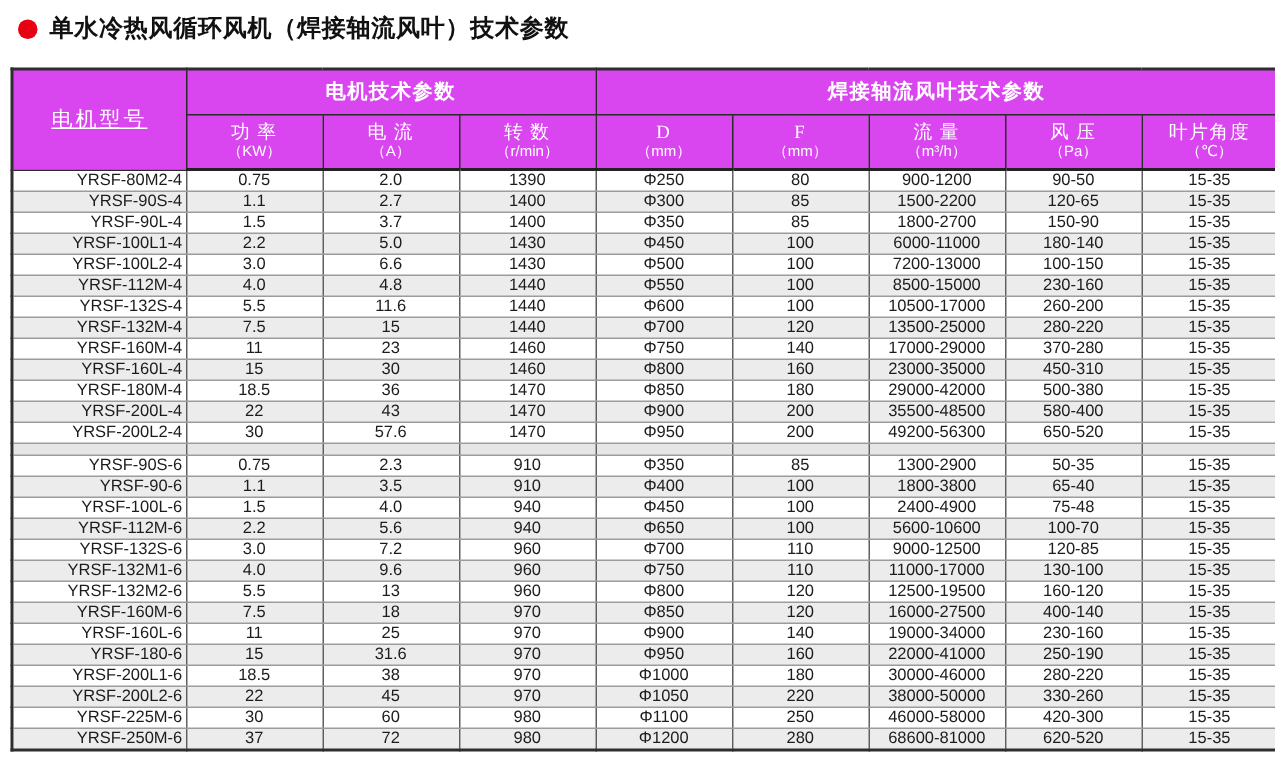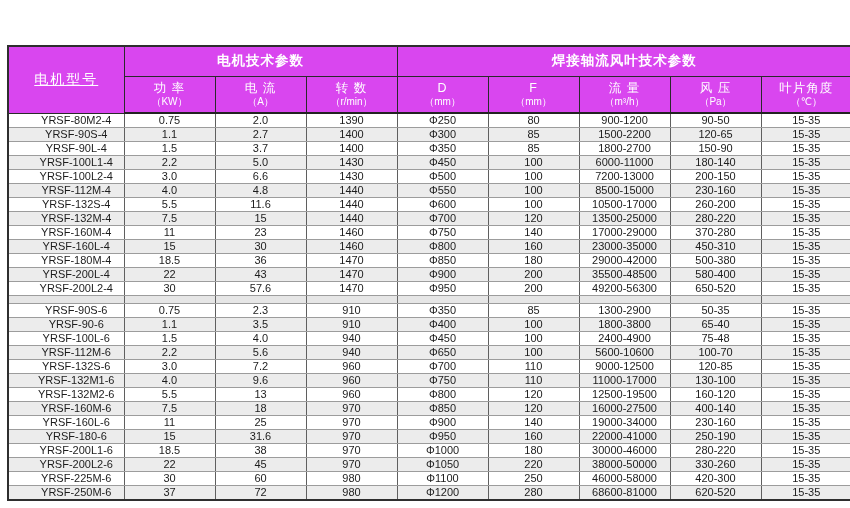--- a/index.html
+++ b/index.html
@@ -37,51 +37,55 @@
   table.spec col.c-std   { width: 91px;  }
 
   thead th {
     background: #d946ef; color: #ffffff;
     border: 1px solid #2a2a2a;
     font-weight: normal; text-align: center; vertical-align: middle;
   }
   th.model-head { font-size: 14px; letter-spacing: 2px; text-decoration: underline; }
   th.group-head { height: 30px; font-size: 13.5px; font-weight: bold; letter-spacing: 1px; }
   th.sub-head   { height: 37px; font-size: 12.5px; border-bottom: 2px solid #222222; }
-  .h-label { line-height: 15px; letter-spacing: 1px; }
+  .h-label { line-height: 15px; letter-spacing: 1px; font-family: Liberation Serif, serif; }
   .h-unit  { line-height: 11px; font-size: 10px; letter-spacing: 0; }
 
   tbody td {
     height: 14px; line-height: 13px;
     font-size: 11px; color: #1c1c1c;
     text-align: center; vertical-align: middle;
     border-left: 1px solid #5f5f5f; border-right: 1px solid #5f5f5f;
     border-top: 1px solid #9c9c9c; border-bottom: 1px solid #9c9c9c;
     background: #ffffff;
     white-space: nowrap; overflow: hidden;
     padding: 0 2px;
   }
   tbody tr.alt td { background: #ececec; }
-  tbody td.model { text-align: center; padding-left: 22px; }
+  tbody td.model { text-align: right; padding-left: 22px; }
   tbody tr.separator td { height: 8px; background: #e6e6e6; }
 
   
   .watermark {
     position: absolute; top: 228px; left: 196px;
     font-size: 45px; letter-spacing: 1px; white-space: nowrap;
     color: rgba(190, 190, 190, 0.40);
     -webkit-text-stroke: 1px rgba(150, 150, 150, 0.45);
     pointer-events: none; z-index: 5;
   }
 </style>
 </head>
 <body>
 
 <div class="page">
 
+  <div class="title-bar">
+    <span class="bullet"></span>
+    <span class="title-text">单水冷热风循环风机（焊接轴流风叶）技术参数</span>
+  </div>
 
   <table class="spec">
     <colgroup>
       <col class="c-model">
         <col class="c-std">
         <col class="c-std">
         <col class="c-std">
       <col class="c-std">
         <col class="c-std">
         <col class="c-std">
@@ -175,21 +179,21 @@
           <td>15-35</td>
         </tr>
         <tr>
           <td class="model">YRSF-100L2-4</td>
           <td>3.0</td>
           <td>6.6</td>
           <td>1430</td>
           <td>Φ500</td>
           <td>100</td>
           <td>7200-13000</td>
-          <td>200-150</td>
+          <td>100-150</td>
           <td>15-35</td>
         </tr>
         <tr class="alt">
           <td class="model">YRSF-112M-4</td>
           <td>4.0</td>
           <td>4.8</td>
           <td>1440</td>
           <td>Φ550</td>
           <td>100</td>
           <td>8500-15000</td>

